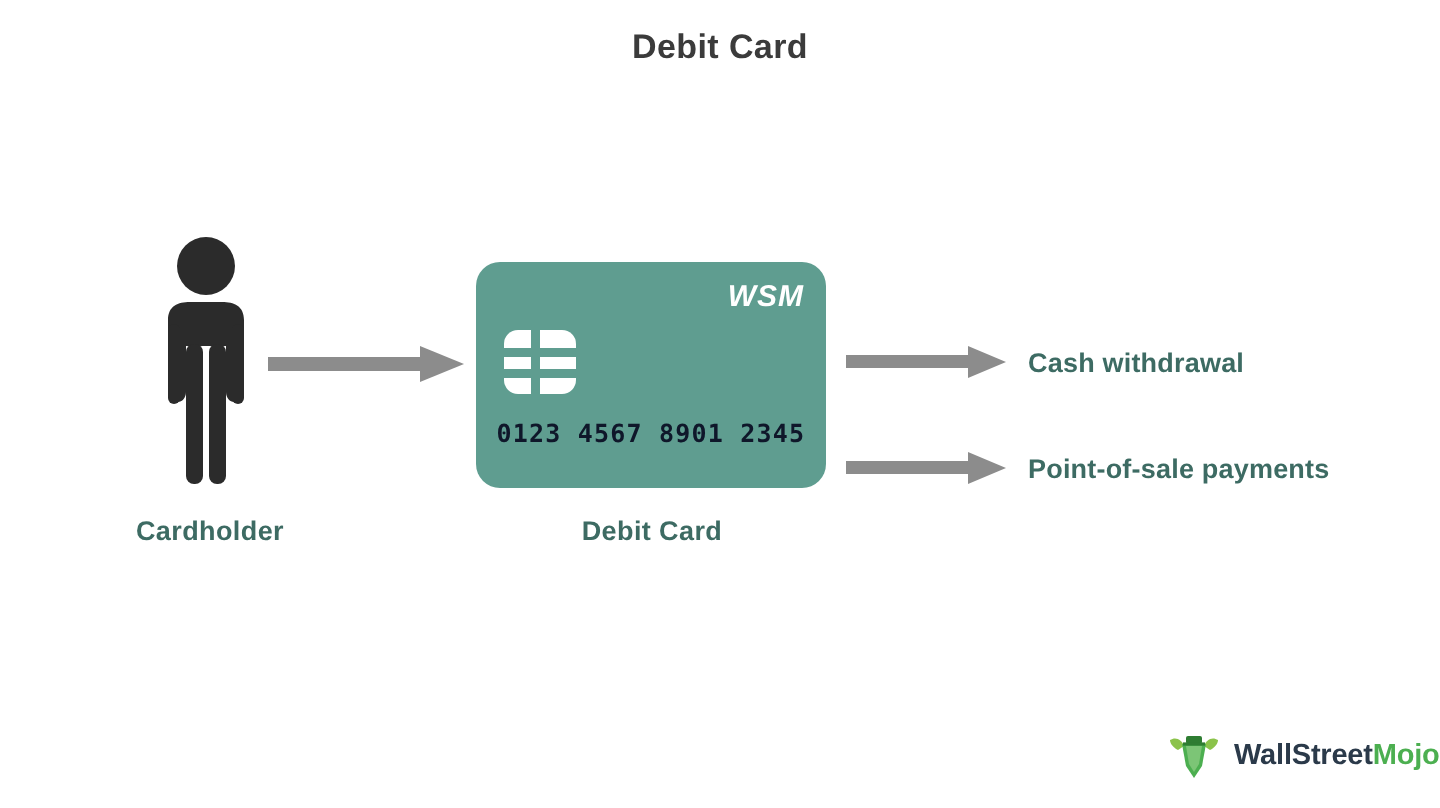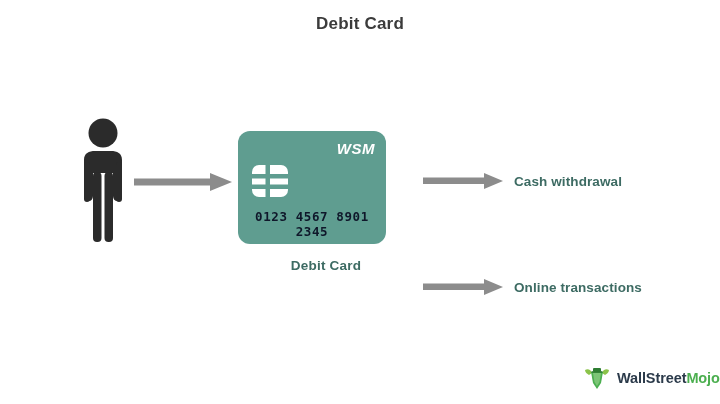--- a/index.html
+++ b/index.html
@@ -56,21 +56,21 @@
     position: absolute;
     left: 134px;
     top: 172px;
   }
 
   
   #card {
     position: absolute;
     left: 238px;
     top: 131px;
-    width: 148px;
+    width: 175px;
     height: 113px;
     background: #5f9d90;
     border-radius: 12px;
   }
   #card-brand {
     position: absolute;
     right: 11px;
     top: 9px;
     font-size: 15px;
     font-weight: bold;
@@ -158,20 +158,21 @@
       <path d="M12 42 C12 35 17 33 23 33 L39 33 C45 33 50 35 50 42 L50 78
                C50 81 47 83 45 83 C43 83 41 81 41 78 L41 55 L21 55 L21 78
                C21 81 19 83 17 83 C15 83 12 81 12 78 Z" fill="#2b2b2b"></path>
       <rect x="21" y="54" width="8.5" height="70" rx="4" fill="#2b2b2b"></rect>
       <rect x="32.5" y="54" width="8.5" height="70" rx="4" fill="#2b2b2b"></rect>
       <rect x="12" y="44" width="6" height="40" rx="3" fill="#2b2b2b"></rect>
       <rect x="44" y="44" width="6" height="40" rx="3" fill="#2b2b2b"></rect>
     </svg>
   </div>
 
+  <div id="cardholder-caption">Cardholder</div>
 
   <div id="arrow-person-to-card">
     <svg width="100" height="20" viewBox="0 0 100 20">
       <rect x="0" y="6.5" width="80" height="7" fill="#8c8c8c"></rect>
       <polygon points="76,1 98,10 76,19" fill="#8c8c8c"></polygon>
     </svg>
   </div>
 
   <div id="card">
     <div id="card-brand">WSM</div>
@@ -189,28 +190,28 @@
   <div id="card-caption">Debit Card</div>
 
   <div class="usage-row" style="top:122px">
     <svg class="usage-arrow" width="82" height="18" viewBox="0 0 82 18">
       <rect x="0" y="5.5" width="64" height="6.5" fill="#8c8c8c"></rect>
       <polygon points="61,1 80,9 61,17" fill="#8c8c8c"></polygon>
     </svg>
     <span class="usage-label">Cash withdrawal</span>
   </div>
 
-
-  <div class="usage-row" style="top:228px">
+  <div class="usage-row" style="top:175px">
     <svg class="usage-arrow" width="82" height="18" viewBox="0 0 82 18">
       <rect x="0" y="5.5" width="64" height="6.5" fill="#8c8c8c"></rect>
       <polygon points="61,1 80,9 61,17" fill="#8c8c8c"></polygon>
     </svg>
-    <span class="usage-label">Online transactions</span>
-  </div>
+    <span class="usage-label">Point-of-sale payments</span>
+  </div>
+
 
   <div id="footer-logo">
     <svg width="30" height="30" viewBox="0 0 30 30">
       <path d="M3 7 C6 5 9 7 10 10 L7 12 C5 11 3 9 3 7 Z" fill="#8bc34a"></path>
       <path d="M27 7 C24 5 21 7 20 10 L23 12 C25 11 27 9 27 7 Z" fill="#8bc34a"></path>
       <path d="M9 9 L21 9 L19 20 L15 26 L11 20 Z" fill="#4caf50"></path>
       <path d="M11 10 L19 10 L17.5 19 L15 23 L12.5 19 Z" fill="#7cc576"></path>
       <rect x="11" y="5" width="8" height="4" rx="1" fill="#2e7d32"></rect>
       <rect x="9.5" y="8.2" width="11" height="1.6" fill="#2e7d32"></rect>
     </svg>

